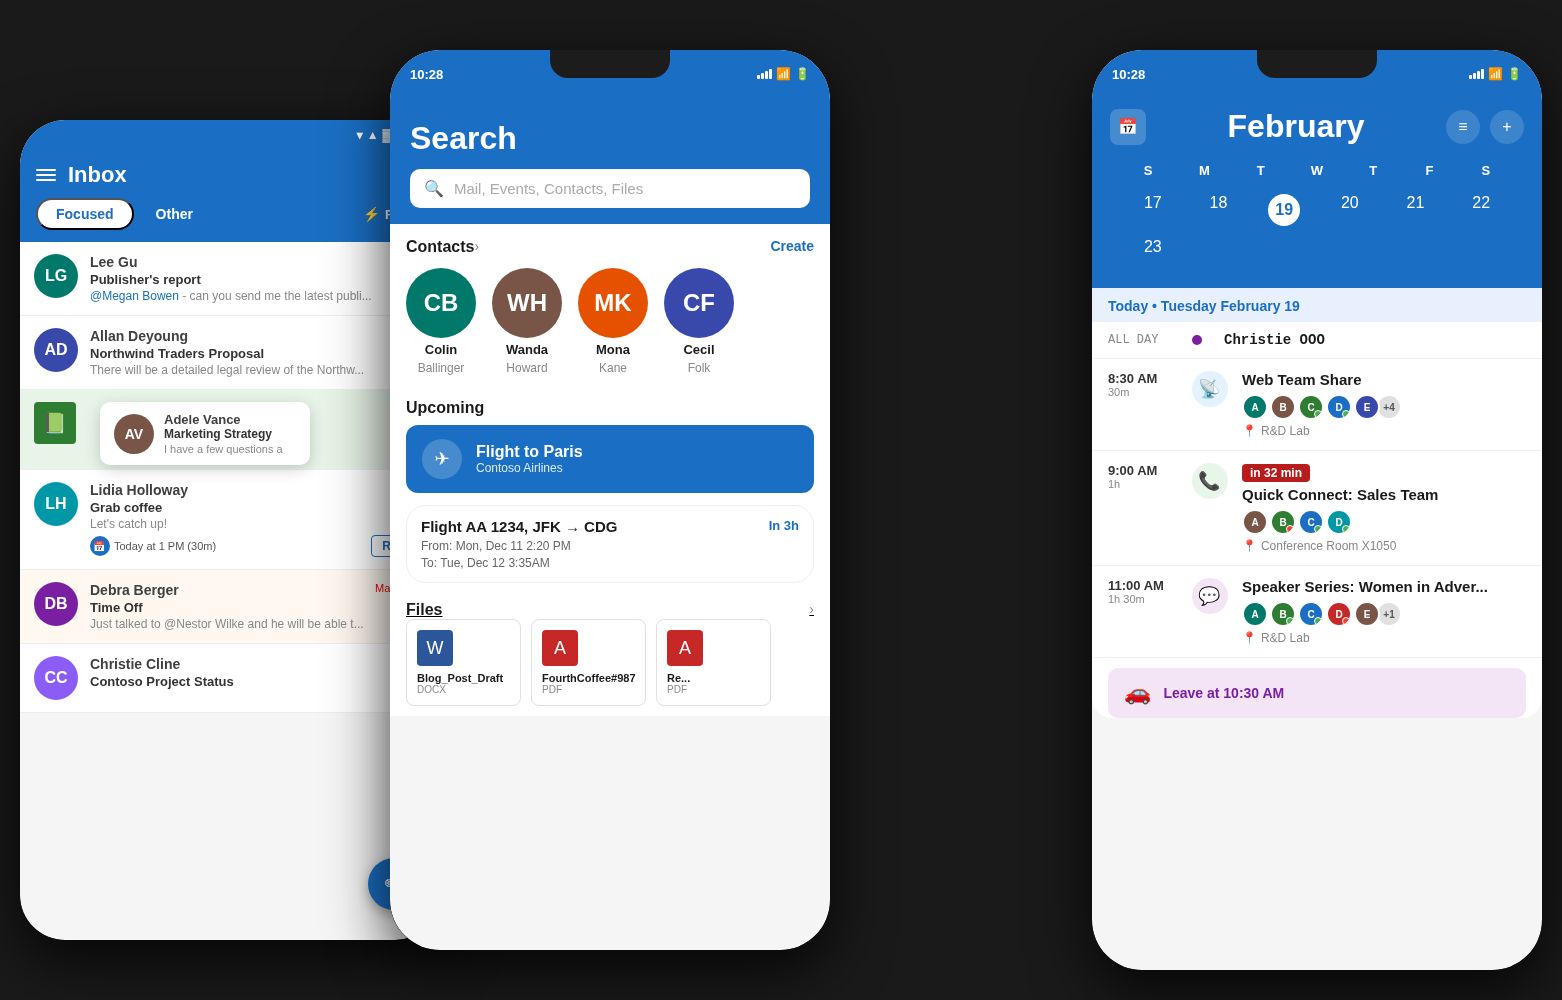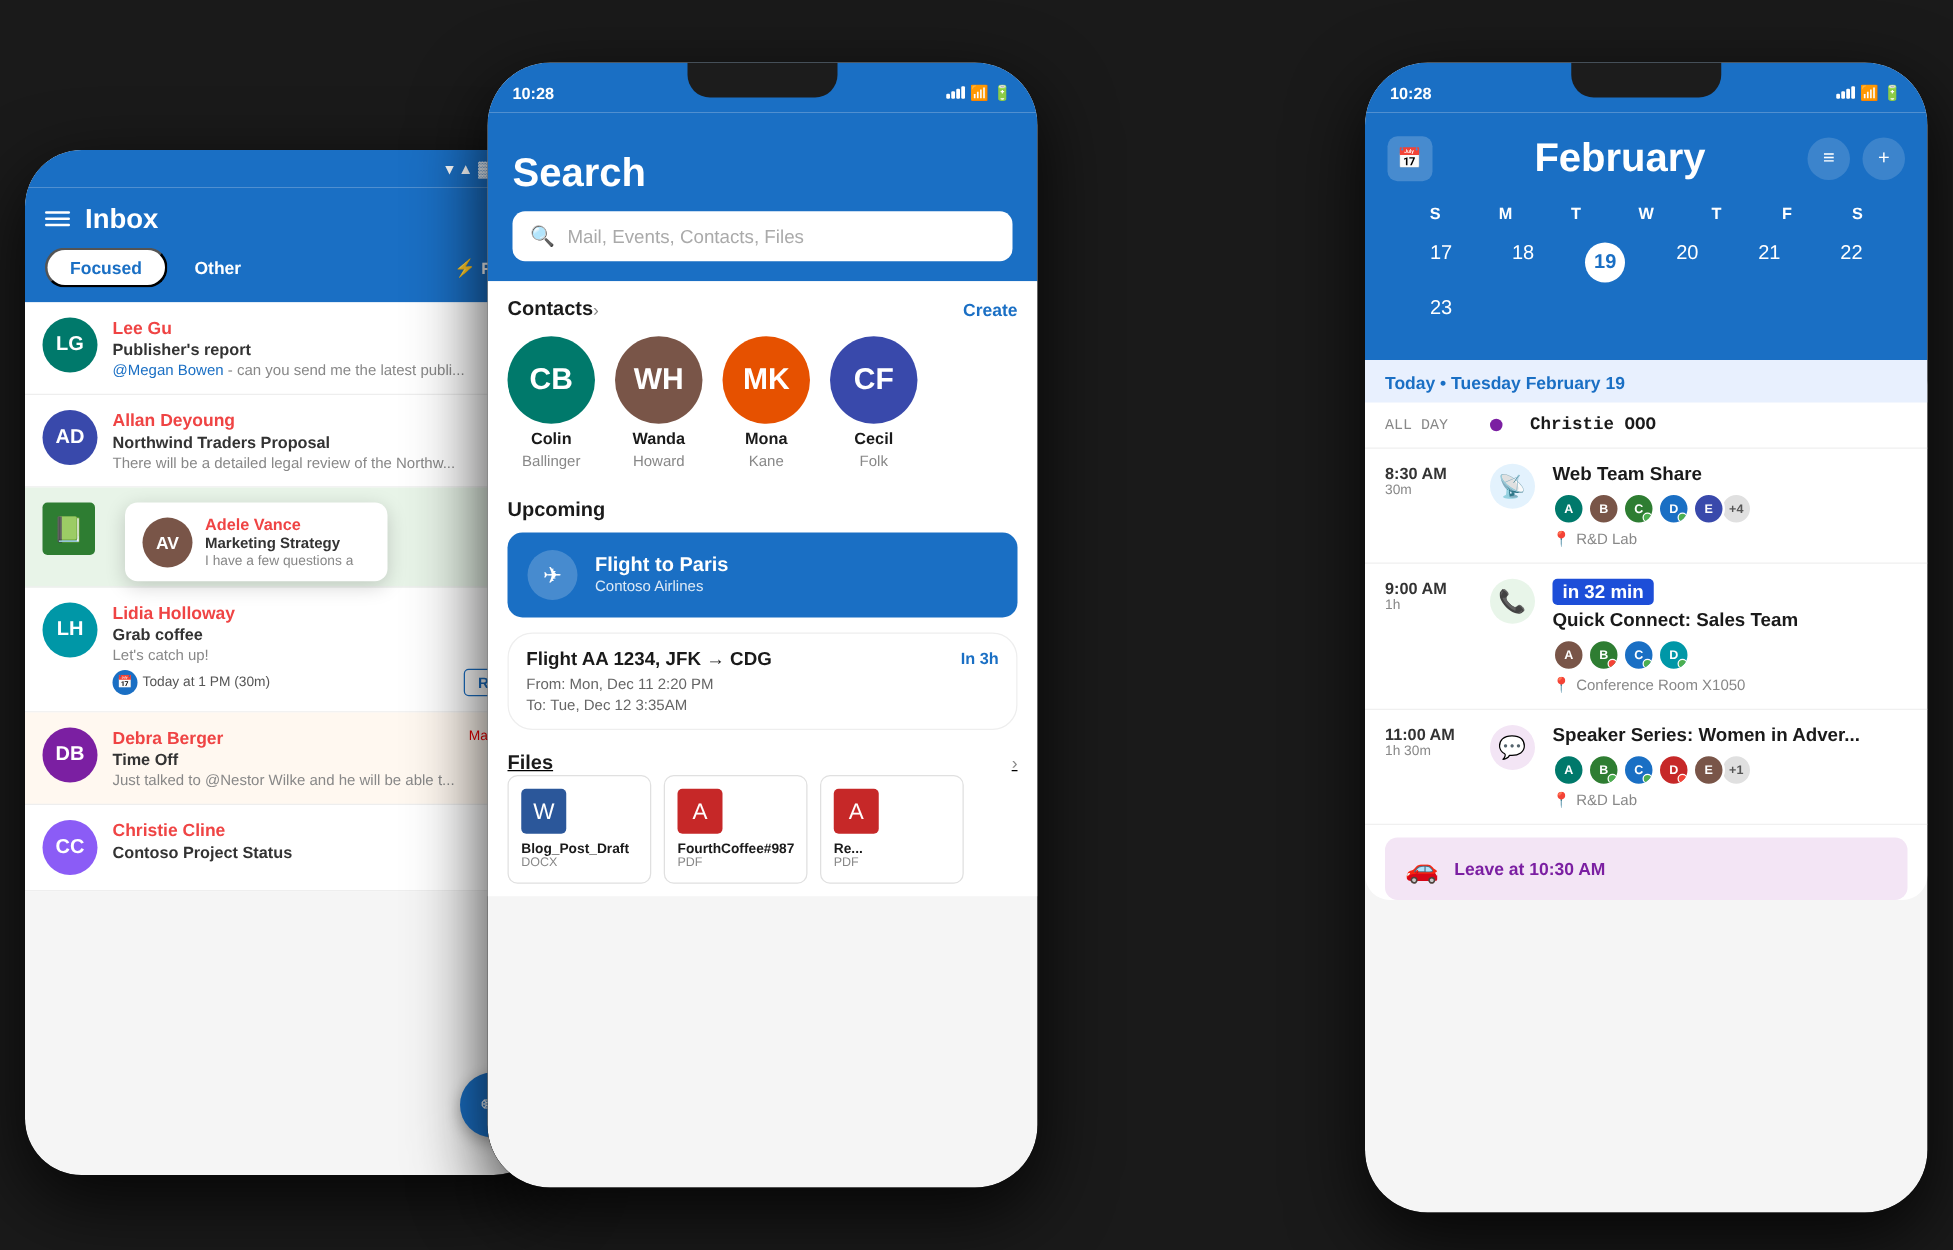--- a/index.html
+++ b/index.html
@@ -168,21 +168,21 @@
       font-weight: 700;
       color: white;
     }
     .email-content { flex: 1; min-width: 0; }
     .email-header-row {
       display: flex;
       justify-content: space-between;
       align-items: flex-start;
       margin-bottom: 2px;
     }
-    .email-sender { font-size: 14px; font-weight: 700; color: #ef4444; }
+    .email-sender { font-size: 14px; font-weight: 700; color: #404040; }
     .email-date { font-size: 11px; color: #1a6fc4; }
     .email-date.red { color: #e00; }
     .email-subject { font-size: 13px; font-weight: 600; color: #333; margin-bottom: 2px; }
     .email-preview { font-size: 12px; color: #888; white-space: nowrap; overflow: hidden; text-overflow: ellipsis; }
     .email-preview .mention { color: #1a6fc4; }
     .green-book-icon {
       width: 42px;
       height: 42px;
       background: #2e7d32;
       border-radius: 4px;
@@ -258,21 +258,21 @@
       padding: 10px 14px;
       gap: 10px;
     }
     .search-icon-circle { color: #888; font-size: 16px; }
     .search-placeholder { color: #aaa; font-size: 15px; }
 
     .search-body { background: white; padding: 0; flex: 1; }
     .search-section-header {
       display: flex;
       justify-content: space-between;
-      align-items: center;
+      align-items: flex-start;
       padding: 14px 16px 8px;
     }
     .section-title { font-size: 16px; font-weight: 700; color: #1a1a1a; }
     .section-chevron { color: #888; font-size: 14px; }
     .section-action { color: #1a6fc4; font-size: 14px; font-weight: 600; }
 
     
     .contacts-row {
       display: flex;
       gap: 16px;
@@ -488,23 +488,23 @@
       color: #555;
       border: 2px solid white;
     }
     .attendee-wrap { position: relative; }
 
     .location-row { display: flex; align-items: center; gap: 4px; margin-top: 4px; }
     .location-icon { color: #888; font-size: 12px; }
     .location-text { font-size: 12px; color: #888; }
 
     .in-min-badge {
-      background: #1d4ed8;
-      color: white;
-      font-size: 15px;
+      background: #b91c1c;
+      color: white;
+      font-size: 12px;
       font-weight: 700;
       padding: 2px 8px;
       border-radius: 4px;
       margin-bottom: 4px;
       display: inline-block;
     }
 
     .allday-row {
       display: flex;
       padding: 10px 16px;

